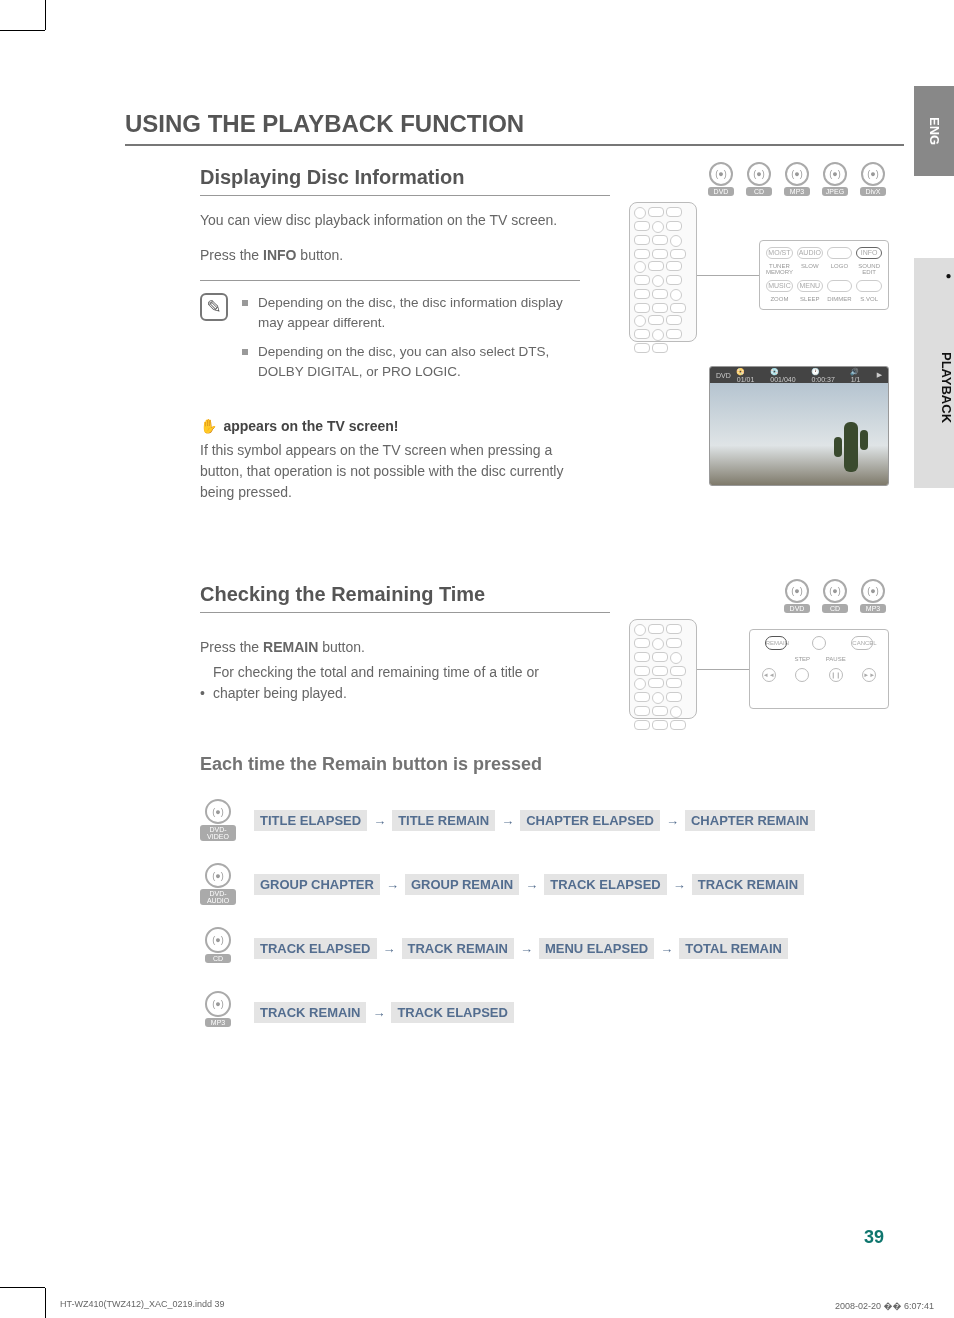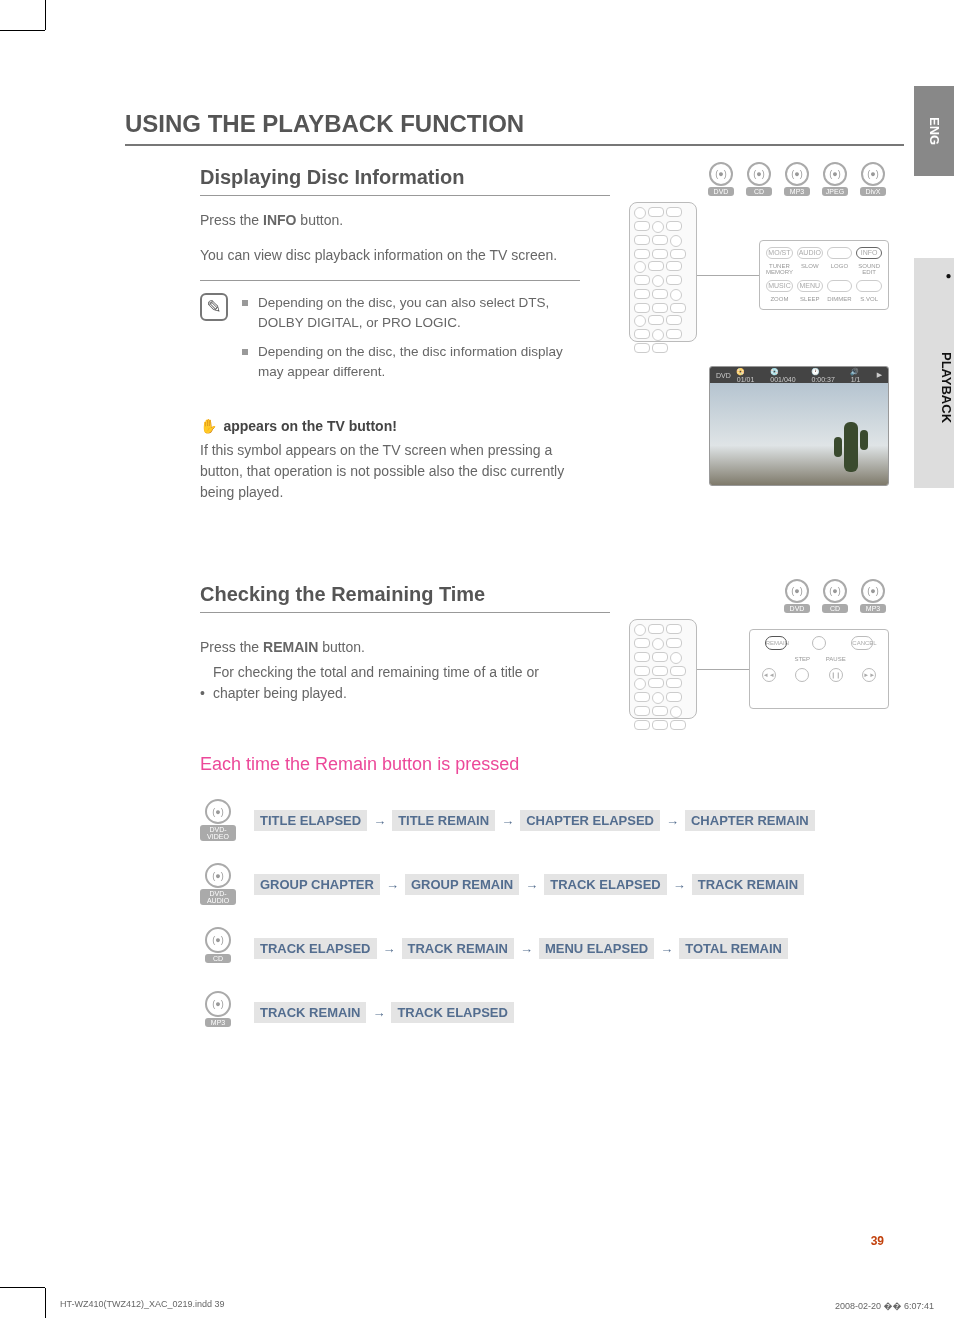--- a/index.html
+++ b/index.html
@@ -363,22 +363,22 @@
       font-size: 6px;
       text-align: center;
       line-height: 12px;
     }
     .rcircle.round { width: 14px; height: 14px; border-radius: 50%; }
     .rcircle.highlight { border: 1.5px solid #555; }
     .rlabel { font-size: 6px; color: #999; text-align: center; flex: 1; }
 
     .sub-title {
       font-size: 18px;
-      font-weight: normal;
-      color: #ec4899;
+      font-weight: bold;
+      color: #737373;
       margin-bottom: 24px;
       margin-top: 47px;
     }
 
     .cycle-row {
       display: flex;
       align-items: center;
       gap: 18px;
       margin-bottom: 22px;
     }
@@ -407,23 +407,23 @@
     }
     .arrow {
       color: #536d8f;
       font-weight: bold;
     }
 
     .page-num {
       position: absolute;
       right: 70px;
       bottom: 40px;
-      font-size: 12px;
-      font-weight: bold;
-      color: #c2410c;
+      font-size: 18px;
+      font-weight: bold;
+      color: #0f766e;
     }
 
     .footer {
       position: absolute;
       bottom: 6px;
       left: 60px;
       right: 20px;
       display: flex;
       justify-content: space-between;
       font-size: 9px;
@@ -466,42 +466,42 @@
             <div class="badge-circle">(●)</div>
             <div class="badge-label">JPEG</div>
           </div>
           <div class="badge">
             <div class="badge-circle">(●)</div>
             <div class="badge-label">DivX</div>
           </div>
         </div>
 
       <div class="section-title">Displaying Disc Information</div>
+      <div class="body-text">You can view disc playback information  on the TV screen.</div>
       <div class="body-text">
         <span>Press the </span><b>INFO</b><span> button.</span>
       </div>
-      <div class="body-text">You can view disc playback information  on the TV screen.</div>
 
       <div class="note-box">
         <div class="note-icon">✎</div>
         <div class="note-list" id="notes1">
             <div class="note-item">
               <div class="bullet-sq"></div>
-              <div>Depending on the disc, you can also select DTS, DOLBY DIGITAL, or PRO LOGIC.</div>
+              <div>Depending on the disc, the disc information display may appear different.</div>
             </div>
             <div class="note-item">
               <div class="bullet-sq"></div>
-              <div>Depending on the disc, the disc information display may appear different.</div>
+              <div>Depending on the disc, you can also select DTS, DOLBY DIGITAL, or PRO LOGIC.</div>
             </div>
           </div>
       </div>
 
       <div class="hand-section">
-        <div class="hand-title">appears on the TV button!</div>
-        <div class="body-text">If this symbol appears on the TV screen when pressing a button, that operation is not possible also the disc currently being played.</div>
+        <div class="hand-title">appears on the TV screen!</div>
+        <div class="body-text">If this symbol appears on the TV screen when pressing a button, that operation is not possible with the disc currently being pressed.</div>
       </div>
 
       <div class="remote-figure">
         <div class="remote-body" id="remote1">
             <div class="rbtn circle"></div>
             <div class="rbtn"></div>
             <div class="rbtn"></div>
             <div class="rbtn"></div>
             <div class="rbtn circle"></div>
             <div class="rbtn"></div>

